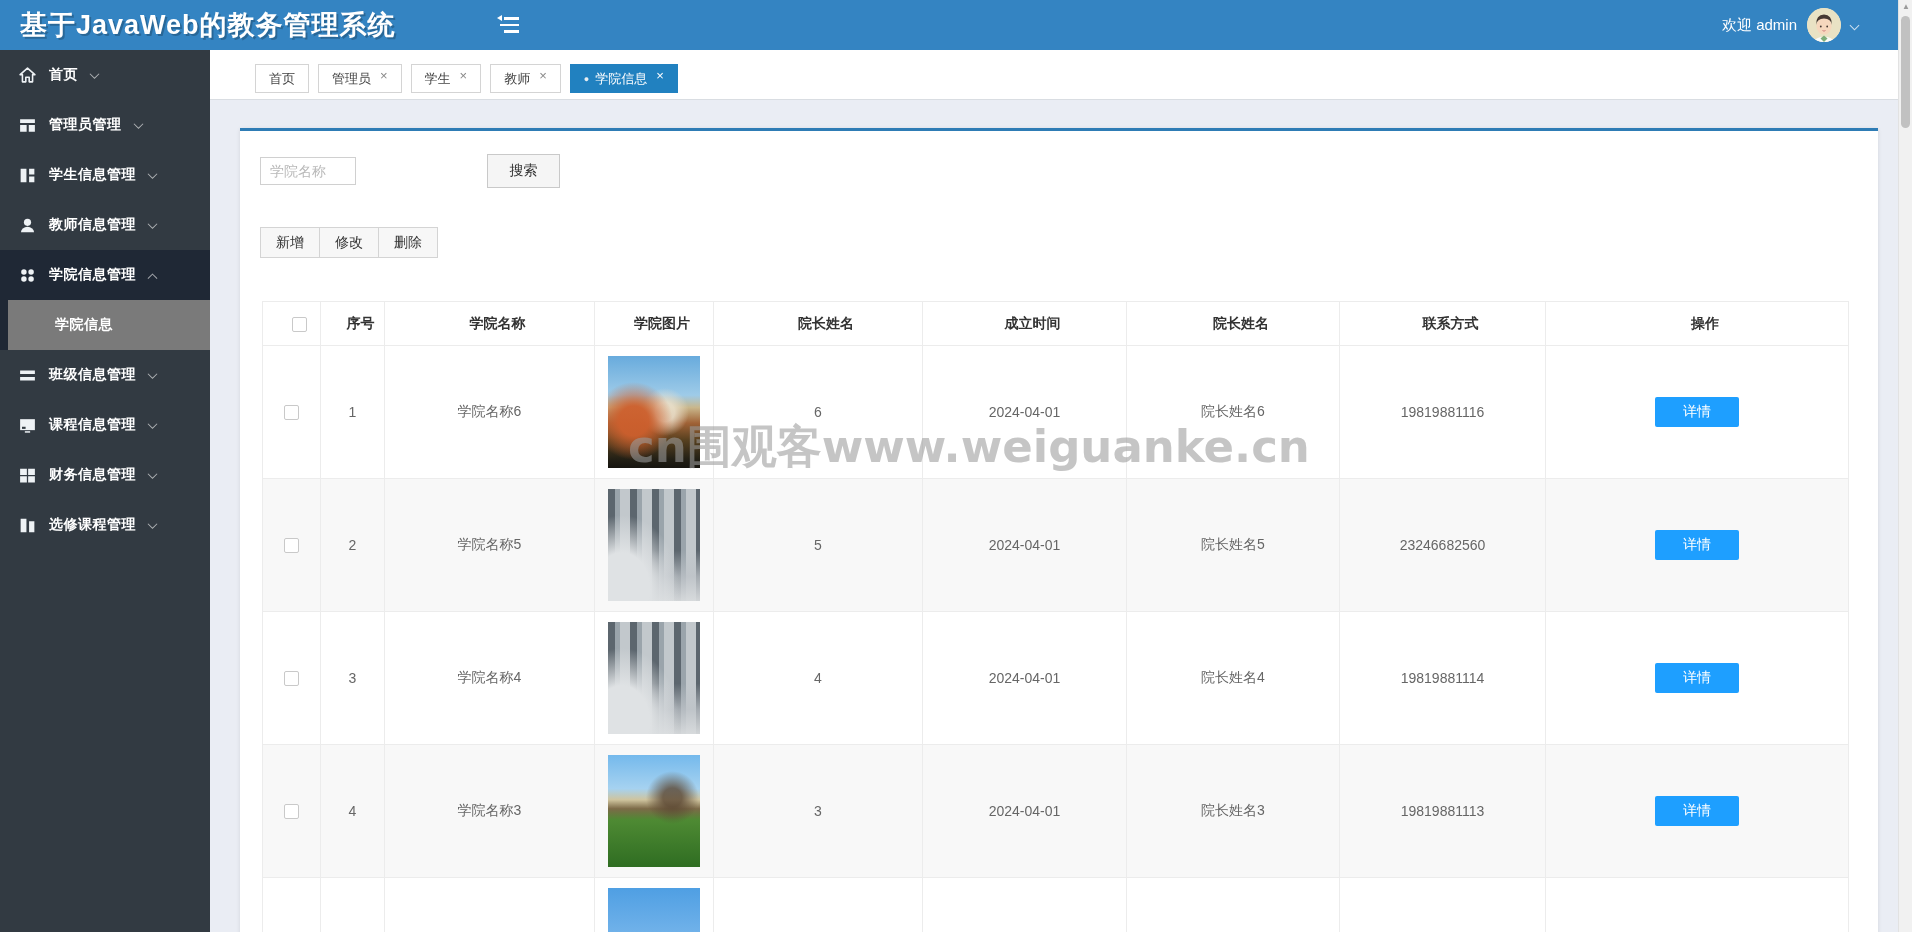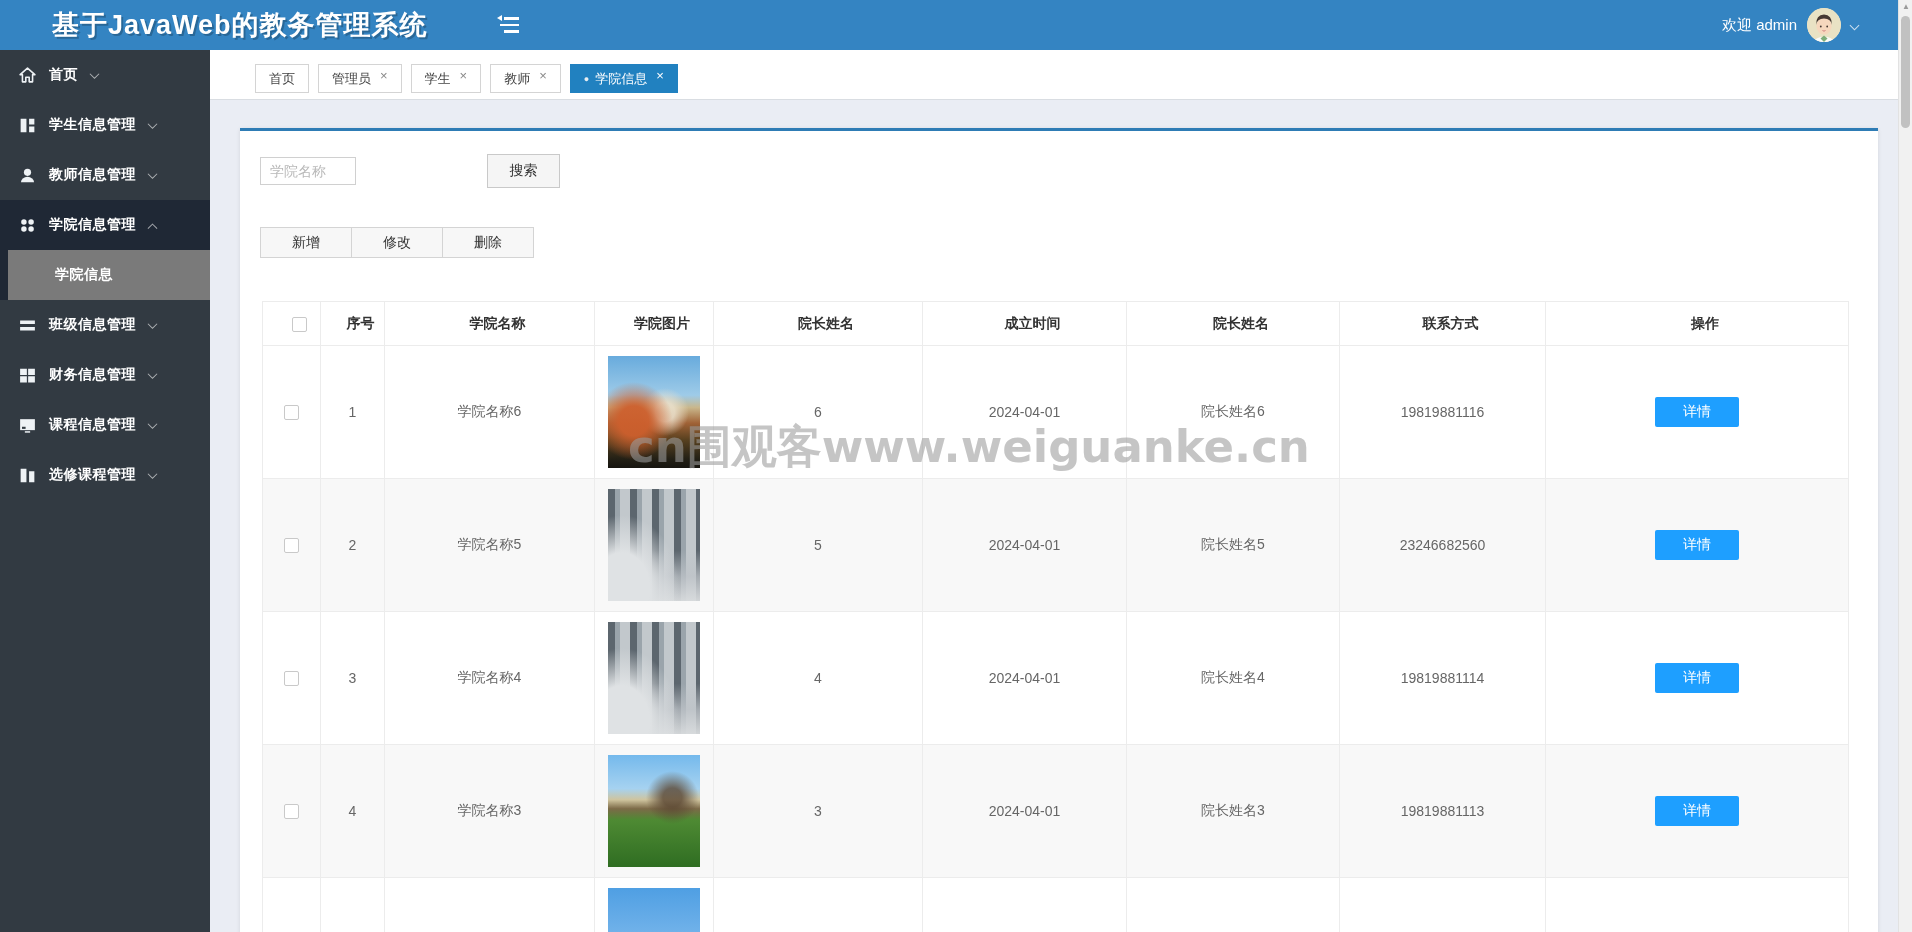--- a/index.html
+++ b/index.html
@@ -2,21 +2,21 @@
 <html><head>
 <meta charset="utf-8">
 <style>
   * { margin:0; padding:0; box-sizing:border-box; }
   html,body { background:#dfe3ea; }
   body { font-family:"Liberation Sans","DejaVu Sans",sans-serif; }
   #stage { position:relative; width:1912px; height:932px; overflow:hidden; background:#eaedf4; }
 
   
   .header { position:absolute; left:0; top:0; width:1898px; height:50px; background:#3484c2; z-index:20; display:flex; align-items:center; }
-  .brand { margin-left:52px; font-size:27px; font-weight:bold; color:#fff; letter-spacing:1px;
+  .brand { margin-left:20px; font-size:27px; font-weight:bold; color:#fff; letter-spacing:1px;
            text-shadow:2px 2px 0 rgba(0,0,0,.22); }
   .fold-btn { position:absolute; left:497px; top:16px; width:22px; height:18px; cursor:pointer; }
   .fold-btn .bar { position:absolute; right:0; width:15px; height:2.6px; background:#fff; }
   .fold-btn .b1{top:1px;} .fold-btn .b2{top:7.5px; width:19px;} .fold-btn .b3{top:14px;}
   .fold-btn .arr { position:absolute; left:0; top:-1px; width:0; height:0; border-top:3.4px solid transparent; border-bottom:3.4px solid transparent; border-right:5px solid #fff; }
   .header-right { position:absolute; right:40px; top:0; height:50px; display:flex; align-items:center; gap:10px; }
   .welcome { color:#fff; font-size:15px; }
   .avatar { width:34px; height:34px; border-radius:50%; overflow:hidden; background:#e9e2c4; cursor:pointer; }
   .chev { display:inline-block; width:7px; height:7px; border-right:1.6px solid rgba(255,255,255,.75); border-bottom:1.6px solid rgba(255,255,255,.75); transform:rotate(45deg); }
 
@@ -41,21 +41,21 @@
   .tab.active .close { color:#fff; }
 
   
   .content { position:absolute; left:210px; top:101px; right:14px; bottom:0; background:#eaedf4; }
   .panel { position:absolute; left:30px; top:27px; width:1638px; height:840px; background:#fff; border-top:3px solid #2e7cb5; box-shadow:0 1px 4px rgba(0,0,0,.10); }
   .search-input { position:absolute; left:20px; top:26px; width:96px; height:28px; border:1px solid #d0d0d0; font-size:14px; padding:0 9px; color:#333; outline:none; }
   .search-input::placeholder { color:#b9b9b9; }
   .btn-plain { background:#f5f5f5; border:1px solid #c9c9c9; color:#333; font-size:14px; cursor:pointer; font-family:inherit; }
   .search-btn { position:absolute; left:247px; top:23px; width:73px; height:34px; }
   .action-row { position:absolute; left:20px; top:96px; display:flex; }
-  .action-row .btn-plain { height:31px; padding:0 31px; margin-right:-1px; background:#f7f7f7; border-color:#d4d4d4; }
+  .action-row .btn-plain { height:31px; padding:0 15px; margin-right:-1px; background:#f7f7f7; border-color:#d4d4d4; }
 
   
   .tbl-wrap { position:absolute; left:22px; top:170px; width:1586px; }
   table { width:100%; border-collapse:collapse; table-layout:fixed; }
   th,td { border:1px solid #ececec; text-align:center; vertical-align:middle; }
   th { height:44px; font-size:14px; color:#333; font-weight:bold; background:#fff;padding-left:16px; }
   td { height:133px; font-size:14px; color:#666; background:#fff; }
   tr.even td { background:#f8f8f8; }
   .cb { appearance:none; -webkit-appearance:none; width:15px; height:15px; border:1px solid #c9c9c9; border-radius:2px; background:#fff; cursor:pointer; vertical-align:middle; }
   .thumb { display:inline-block; width:92px; height:112px; vertical-align:middle; }
@@ -122,20 +122,31 @@
             </svg>
           </span>
           <span class="slabel">首页</span>
           <span class="chev2"></span>
         </div>
       </div>
       <div class="side-group">
         <div class="side-item">
           <span class="sicon">
             <svg width="19" height="19" viewBox="0 0 18 18">
+              <path d="M2 3 h14 v3.6 h-14 z M2 8.6 h6.2 v6.4 h-6.2 z M10.2 8.6 h5.8 v6.4 h-5.8 z" fill="#eef2f5"></path>
+            </svg>
+          </span>
+          <span class="slabel">管理员管理</span>
+          <span class="chev2"></span>
+        </div>
+      </div>
+      <div class="side-group">
+        <div class="side-item">
+          <span class="sicon">
+            <svg width="19" height="19" viewBox="0 0 18 18">
               <path d="M2.5 2.5 h5.5 v13 h-5.5 z M10.5 2.5 h5 v5.6 h-5 z M10.5 10 h5 v5.5 h-5 z" fill="#eef2f5"></path>
             </svg>
           </span>
           <span class="slabel">学生信息管理</span>
           <span class="chev2"></span>
         </div>
       </div>
       <div class="side-group">
         <div class="side-item">
           <span class="sicon">
@@ -171,37 +182,37 @@
             </svg>
           </span>
           <span class="slabel">班级信息管理</span>
           <span class="chev2"></span>
         </div>
       </div>
       <div class="side-group">
         <div class="side-item">
           <span class="sicon">
             <svg width="19" height="19" viewBox="0 0 18 18">
-              <path d="M2 2.5 h6.4 v6 h-6.4 z M9.6 2.5 h6.4 v6 h-6.4 z M2 9.7 h6.4 v6 h-6.4 z M9.6 9.7 h6.4 v6 h-6.4 z" fill="#eef2f5"></path>
-            </svg>
-          </span>
-          <span class="slabel">财务信息管理</span>
-          <span class="chev2"></span>
-        </div>
-      </div>
-      <div class="side-group">
-        <div class="side-item">
-          <span class="sicon">
-            <svg width="19" height="19" viewBox="0 0 18 18">
               <path d="M2 3 h14 v10.4 h-14 z" fill="#eef2f5"></path>
               <rect x="3.8" y="10.2" width="3.4" height="2" fill="#323a42"></rect>
               <rect x="6.5" y="14.4" width="5" height="1.4" fill="#eef2f5"></rect>
             </svg>
           </span>
           <span class="slabel">课程信息管理</span>
+          <span class="chev2"></span>
+        </div>
+      </div>
+      <div class="side-group">
+        <div class="side-item">
+          <span class="sicon">
+            <svg width="19" height="19" viewBox="0 0 18 18">
+              <path d="M2 2.5 h6.4 v6 h-6.4 z M9.6 2.5 h6.4 v6 h-6.4 z M2 9.7 h6.4 v6 h-6.4 z M9.6 9.7 h6.4 v6 h-6.4 z" fill="#eef2f5"></path>
+            </svg>
+          </span>
+          <span class="slabel">财务信息管理</span>
           <span class="chev2"></span>
         </div>
       </div>
       <div class="side-group">
         <div class="side-item">
           <span class="sicon">
             <svg width="19" height="19" viewBox="0 0 18 18">
               <path d="M2.5 2.5 h5.5 v13 h-5.5 z M10.5 5 h5 v10.5 h-5 z" fill="#eef2f5"></path>
             </svg>
           </span>

